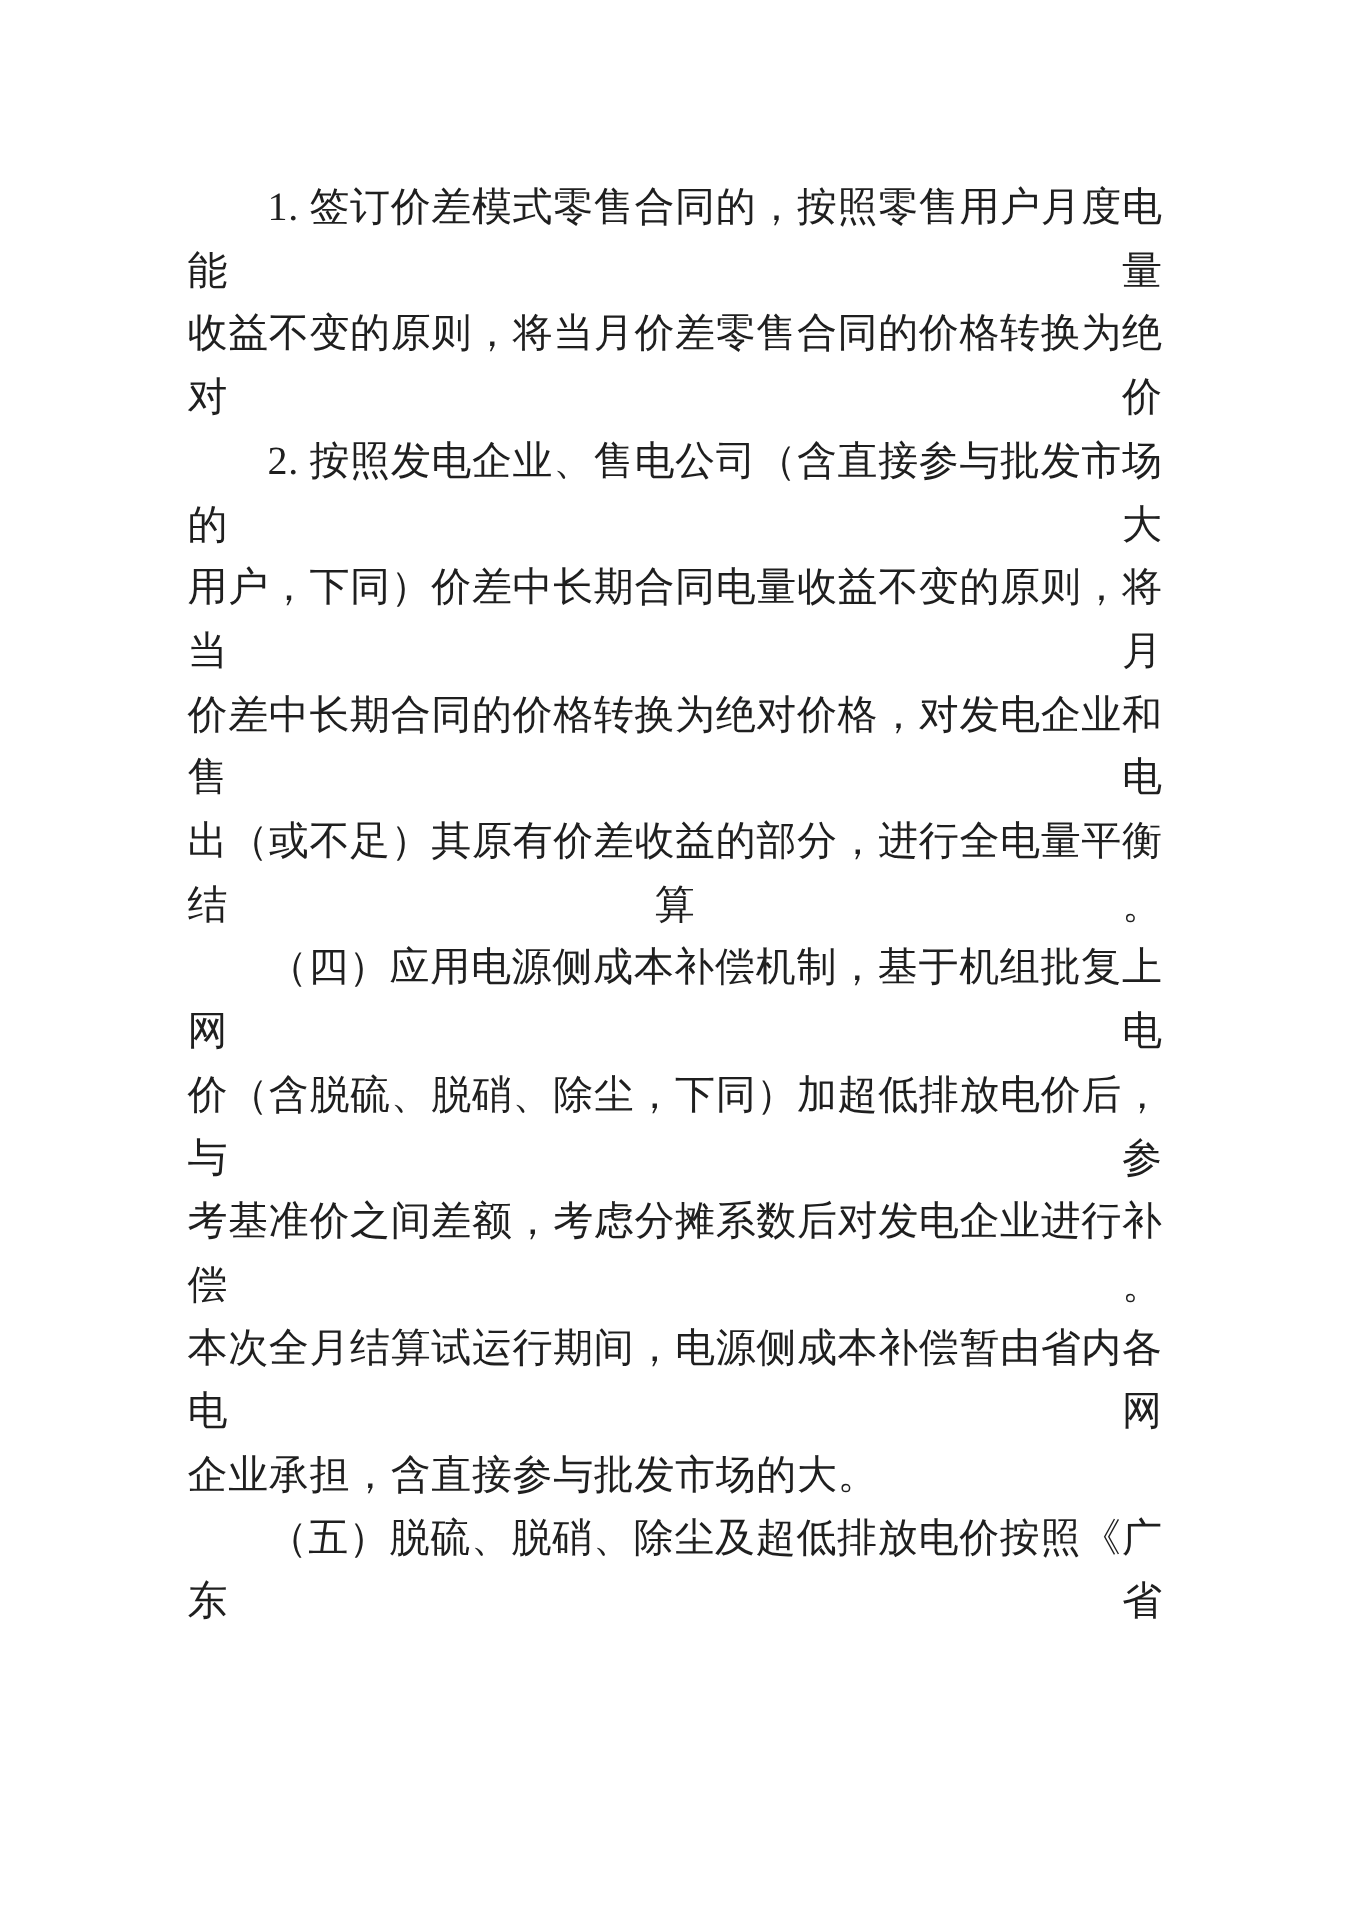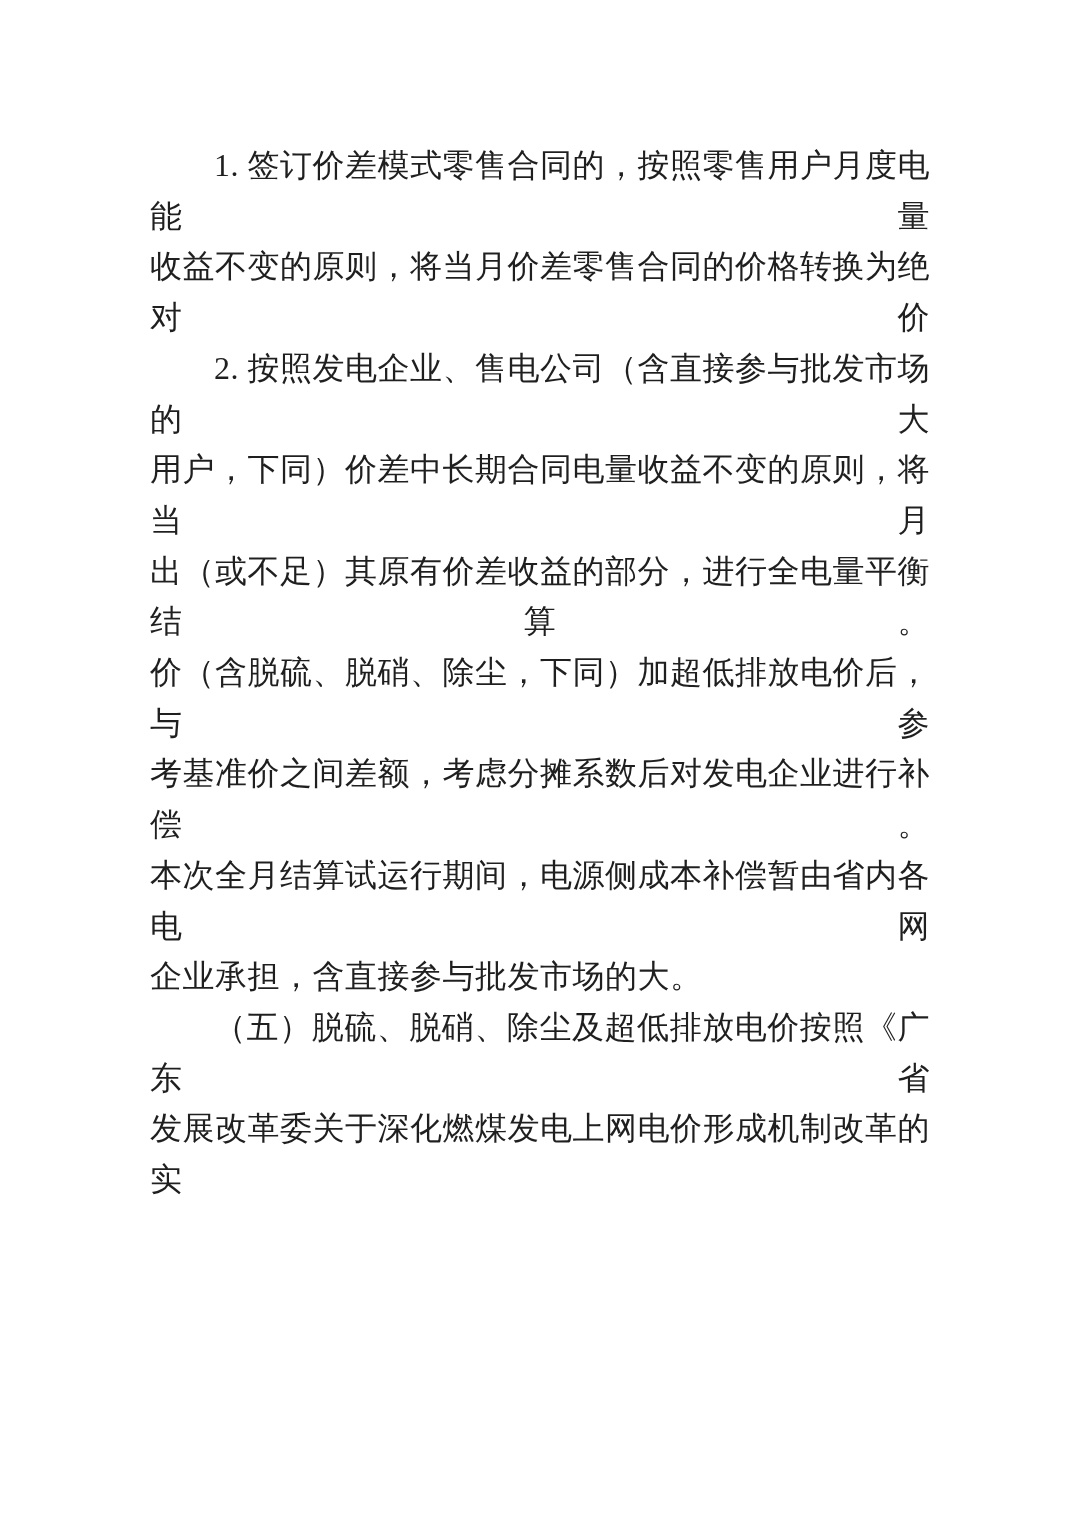--- a/index.html
+++ b/index.html
@@ -72,21 +72,23 @@
 </head>
 <body>
 
 <div class="page">
 
   <div class="text-block">
     <div class="line indent full">1. 签订价差模式零售合同的，按照零售用户月度电能量</div>
     <div class="line full">收益不变的原则，将当月价差零售合同的价格转换为绝对价</div>
     <div class="line indent full">2. 按照发电企业、售电公司（含直接参与批发市场的大</div>
     <div class="line full">用户，下同）价差中长期合同电量收益不变的原则，将当月</div>
+    <div class="line full">价差中长期合同的价格转换为绝对价格，对发电企业和售电</div>
     <div class="line full">出（或不足）其原有价差收益的部分，进行全电量平衡结算。</div>
+    <div class="line indent full">（四）应用电源侧成本补偿机制，基于机组批复上网电</div>
     <div class="line full">价（含脱硫、脱硝、除尘，下同）加超低排放电价后，与参</div>
     <div class="line full">考基准价之间差额，考虑分摊系数后对发电企业进行补偿。</div>
     <div class="line full">本次全月结算试运行期间，电源侧成本补偿暂由省内各电网</div>
     <div class="line">企业承担，含直接参与批发市场的大。</div>
     <div class="line indent full">（五）脱硫、脱硝、除尘及超低排放电价按照《广东省</div>
     <div class="line full">发展改革委关于深化燃煤发电上网电价形成机制改革的实</div>
 
   </div>
 
   <div class="pagenum">3</div>

